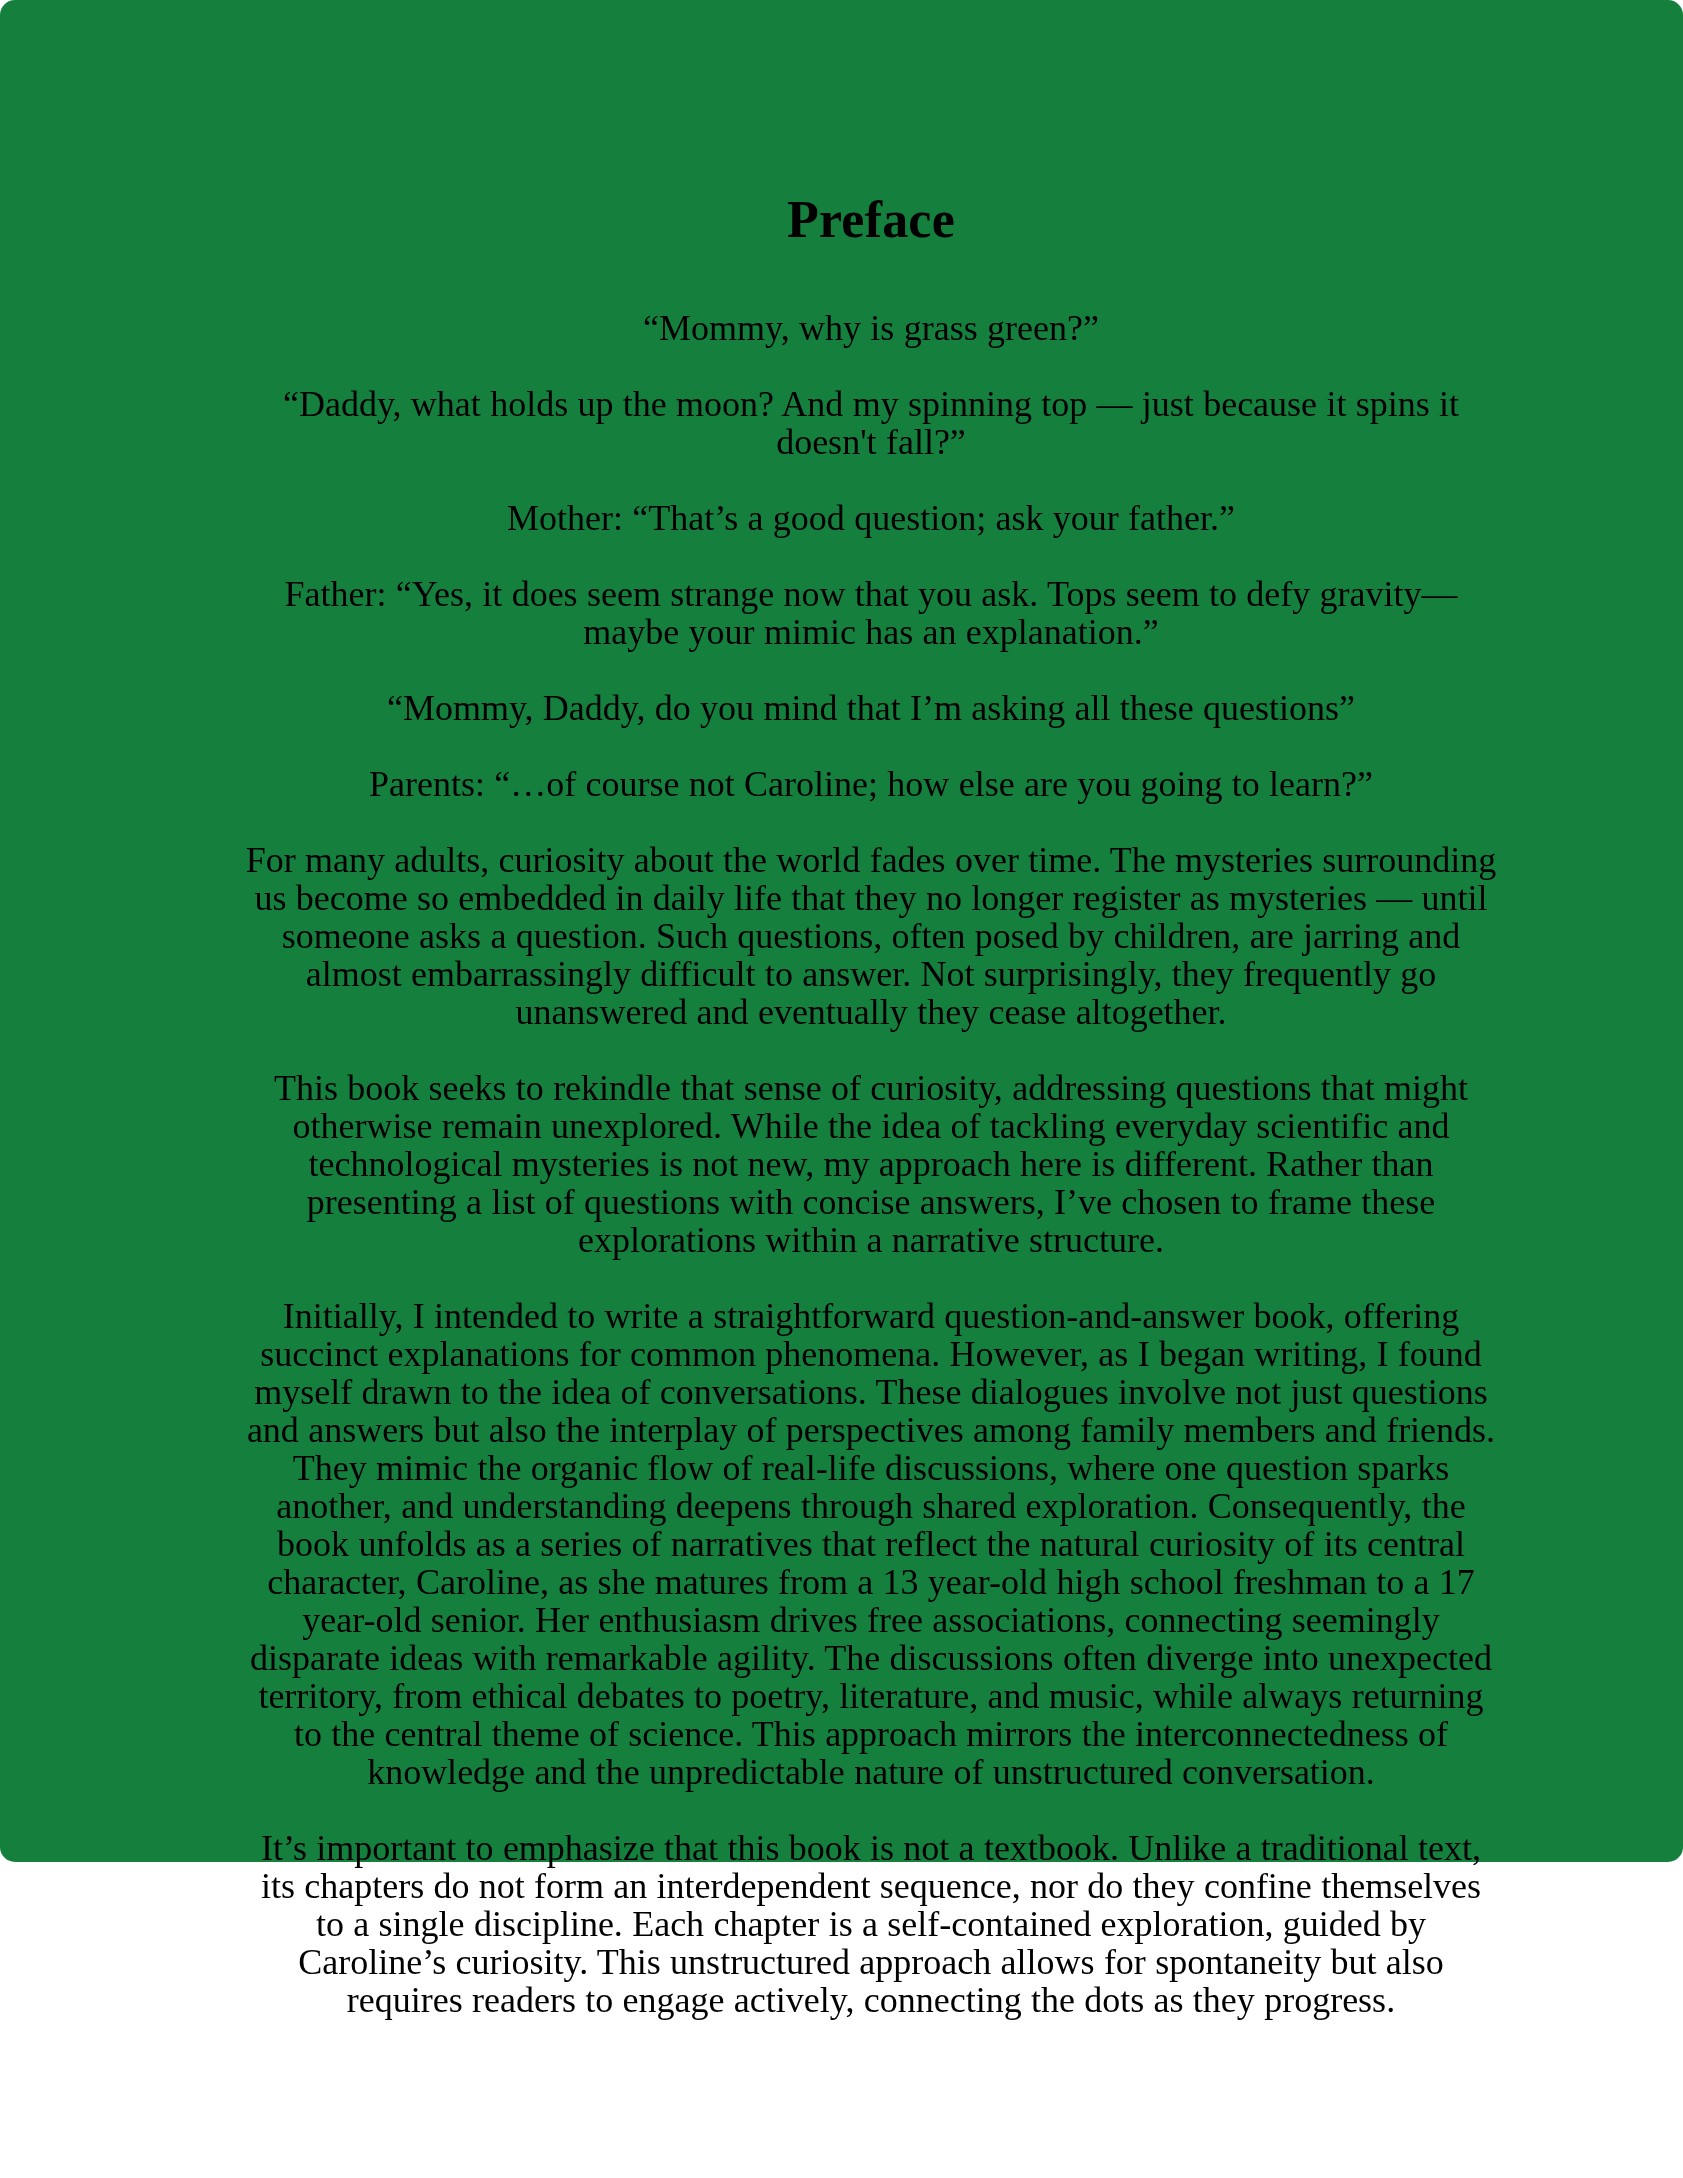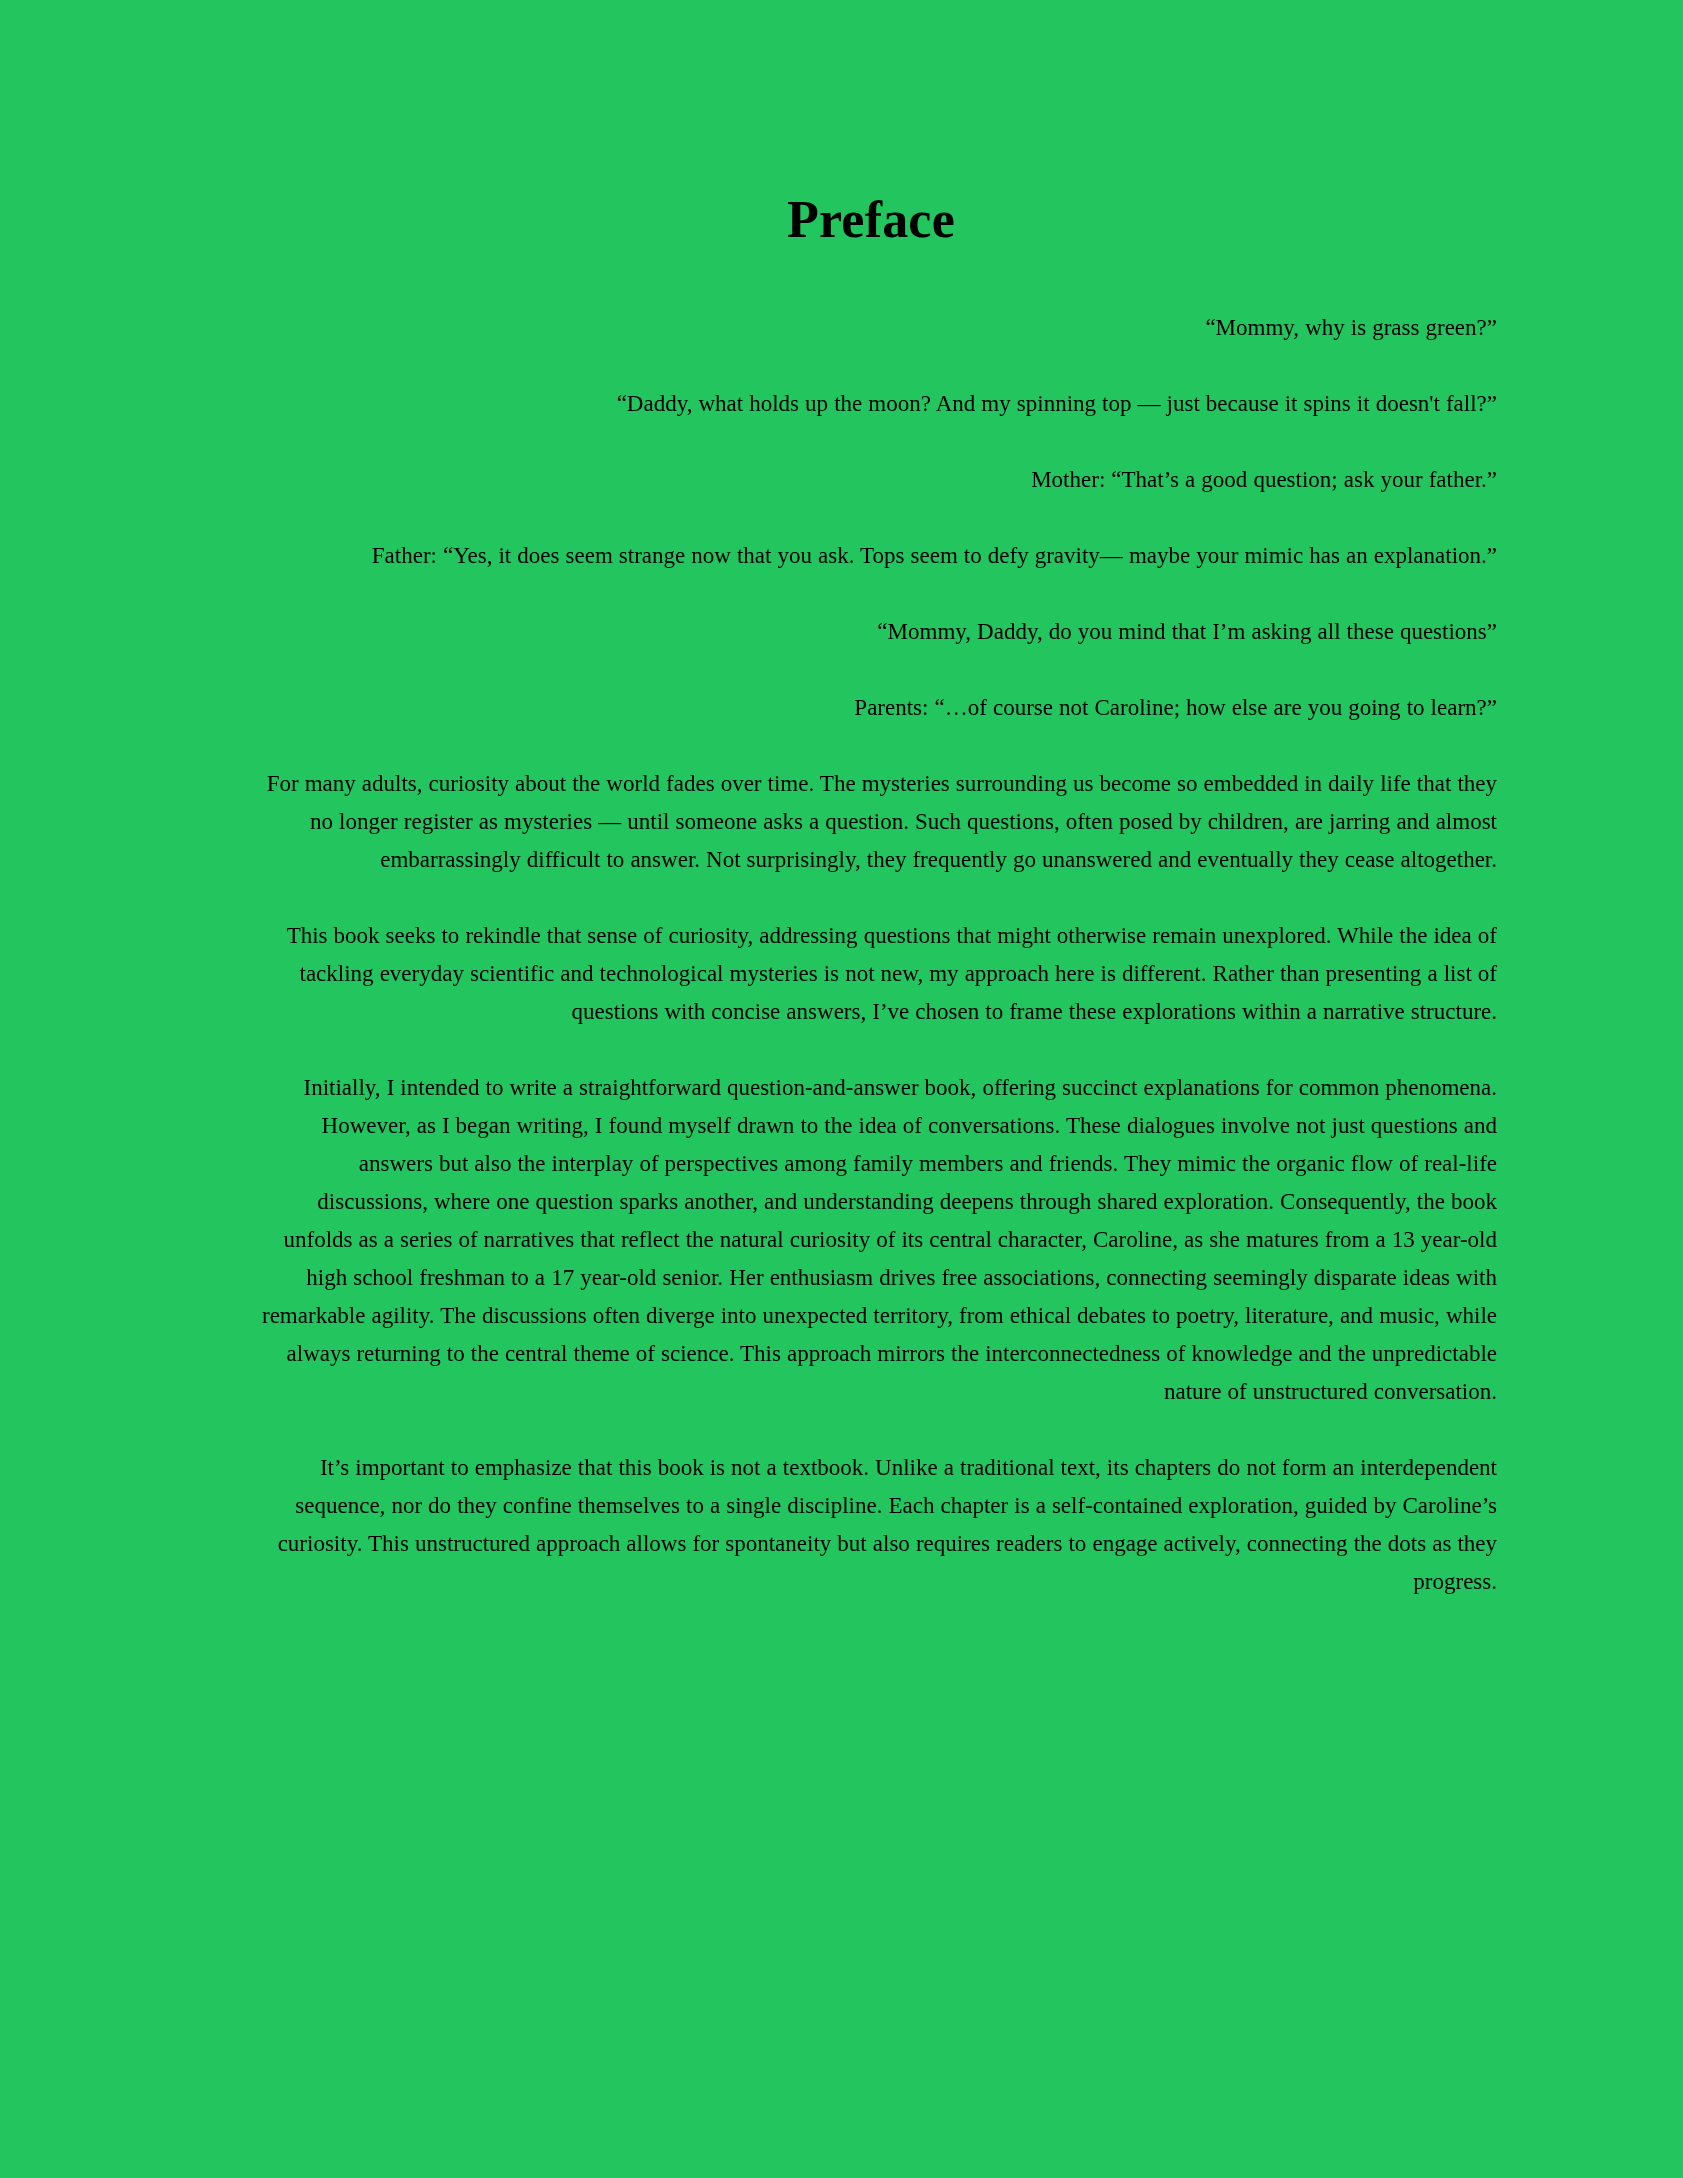--- a/index.html
+++ b/index.html
@@ -12,23 +12,24 @@
     width: 1683px;
     height: 2178px;
     overflow: hidden;
     font-family: "Liberation Serif", "DejaVu Serif", serif;
     color: #000000;
     -webkit-font-smoothing: antialiased;
   }
   .page {
     position: relative;
     width: 1683px;
-    height: 2178px;
-    background: #22c55e;
+    height: 1862px;
+    background: #15803d;
     box-sizing: border-box;
+    border-radius: 15px;
   }
   .content {
     position: absolute;
     left: 245px;
     top: 0;
     width: 1252px;
   }
   .doc-title {
     font-family: "Liberation Serif", "DejaVu Serif", serif;
     font-weight: bold;
@@ -36,24 +37,24 @@
     line-height: 1.1;
     text-align: center;
     margin: 0;
     padding-top: 191px;
     letter-spacing: 0.2px;
   }
   .body-block {
     padding-top: 61px;
   }
   p.para {
-    font-size: 23px;
+    font-size: 36px;
     line-height: 38px;
     margin: 0 0 38px 0;
-    text-align: right;
+    text-align: center;
     word-spacing: 0.3px;
     hyphens: none;
   }
   p.para:last-child {
     margin-bottom: 0;
     margin-top: 14px;
   }
   .dialogue {
     white-space: normal;
   }

